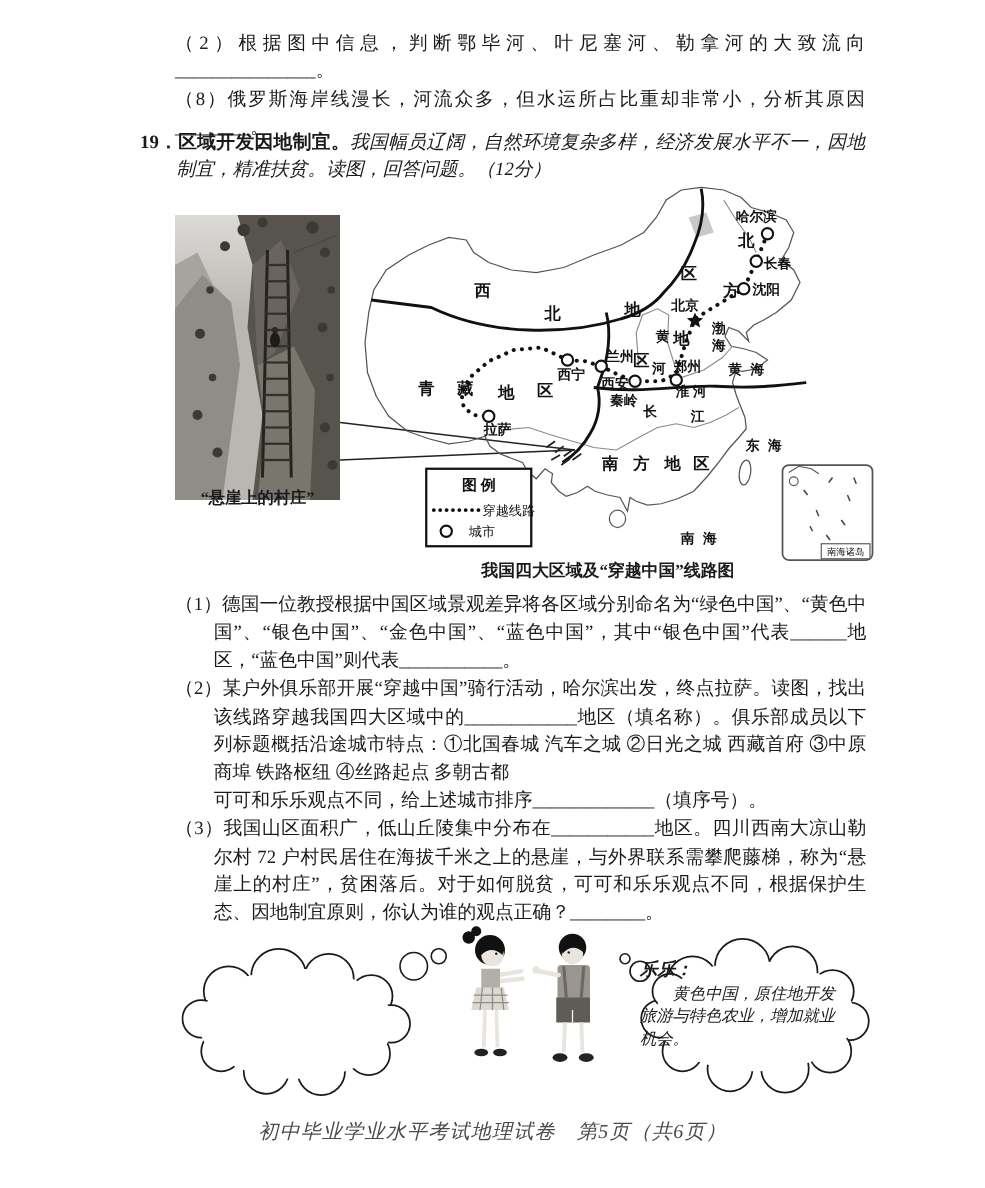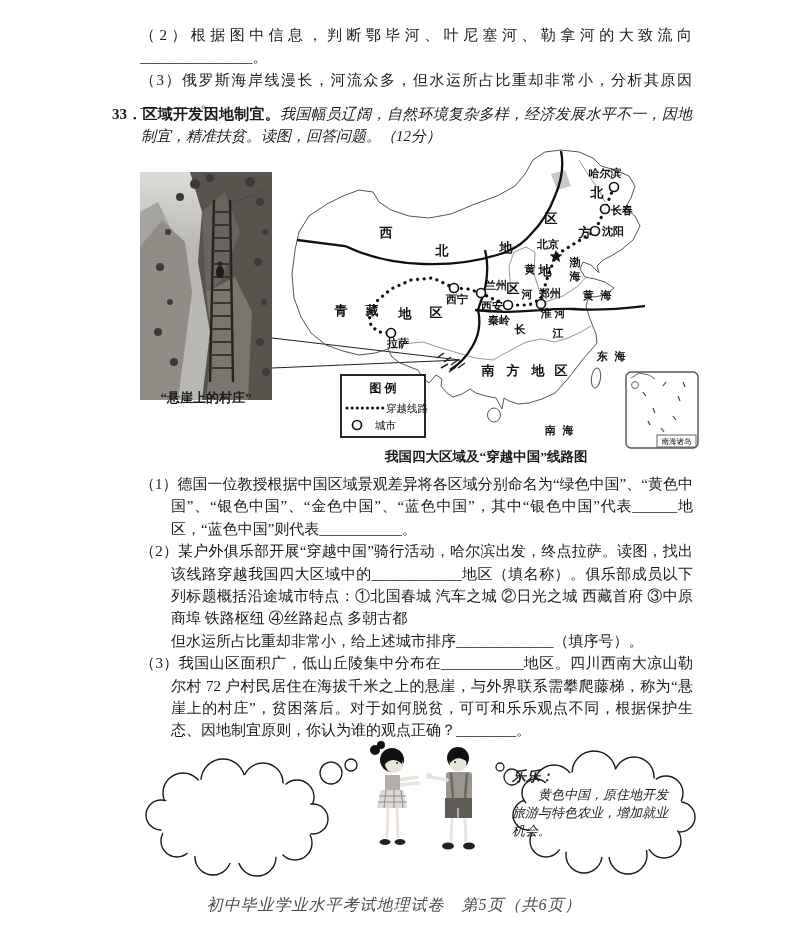--- a/index.html
+++ b/index.html
@@ -38,26 +38,26 @@
   .lbl-feat{font-size:11px;font-weight:bold;text-anchor:middle;}
   .lbl-tiny{font-size:7.5px;text-anchor:middle;}
 </style>
 </head>
 <body>
 
 <div class="page">
 
   <div class="tblock intro">
     <div>（2）根据图中信息，判断鄂毕河、叶尼塞河、勒拿河的大致流向_______________。</div>
-    <div>（3）俄罗斯海岸线漫长，河流众多，但水运所占比重却非常小，分析其原因________。</div>
+    <div>（8）俄罗斯海岸线漫长，河流众多，但水运所占比重却非常小，分析其原因________。</div>
   </div>
 
   <div class="tblock q25">
     <p>
-      <span class="bold">33．</span><span class="bold">区域开发因地制宜。</span><span class="kai">我国幅员辽阔，自然环境复杂多样，经济发展水平不一，因地制宜，精准扶贫。读图，回答问题。（12分）</span>
+      <span class="bold">19．</span><span class="bold">区域开发因地制宜。</span><span class="kai">我国幅员辽阔，自然环境复杂多样，经济发展水平不一，因地制宜，精准扶贫。读图，回答问题。（12分）</span>
     </p>
   </div>
 
   <div class="photo-wrap">
     <svg width="132" height="228" viewBox="0 0 132 228">
       <defs>
         <linearGradient id="skyg" x1="0" y1="0" x2="0" y2="1">
           <stop offset="0" stop-color="#dcdbd7"></stop>
             <stop offset="1" stop-color="#b9b7b2"></stop>
         </linearGradient>
@@ -253,21 +253,21 @@
         <rect x="374" y="289" width="39" height="12" fill="#fff" stroke="#555" stroke-width="0.9"></rect>
         <text class="lbl-tiny" x="393.5" y="298">南海诸岛</text>
       </g>
     </svg>
   </div>
   <div class="map-caption">我国四大区域及“穿越中国”线路图</div>
 
   <div class="tblock parts">
     <p>（1）德国一位教授根据中国区域景观差异将各区域分别命名为“绿色中国”、“黄色中国”、“银色中国”、“金色中国”、“蓝色中国”，其中“银色中国”代表______地区，“蓝色中国”则代表___________。</p>
     <p>（2）某户外俱乐部开展“穿越中国”骑行活动，哈尔滨出发，终点拉萨。读图，找出该线路穿越我国四大区域中的____________地区（填名称）。俱乐部成员以下列标题概括沿途城市特点：①北国春城 汽车之城 ②日光之城 西藏首府 ③中原商埠 铁路枢纽 ④丝路起点 多朝古都</p>
-    <p class="sub">但水运所占比重却非常小，给上述城市排序_____________（填序号）。</p>
+    <p class="sub">可可和乐乐观点不同，给上述城市排序_____________（填序号）。</p>
     <p>（3）我国山区面积广，低山丘陵集中分布在___________地区。四川西南大凉山勒尔村 72 户村民居住在海拔千米之上的悬崖，与外界联系需攀爬藤梯，称为“悬崖上的村庄”，贫困落后。对于如何脱贫，可可和乐乐观点不同，根据保护生态、因地制宜原则，你认为谁的观点正确？________。</p>
   </div>
 
   <svg class="bubble-left" viewBox="0 0 215 140">
     <g fill="#fff" stroke="#1a1a1a" stroke-width="1.4">
       <circle cx="38" cy="48" r="20"></circle>
         <circle cx="78" cy="36" r="22"></circle>
         <circle cx="118" cy="38" r="20"></circle>
       <circle cx="152" cy="52" r="17"></circle>
         <circle cx="168" cy="74" r="15"></circle>

